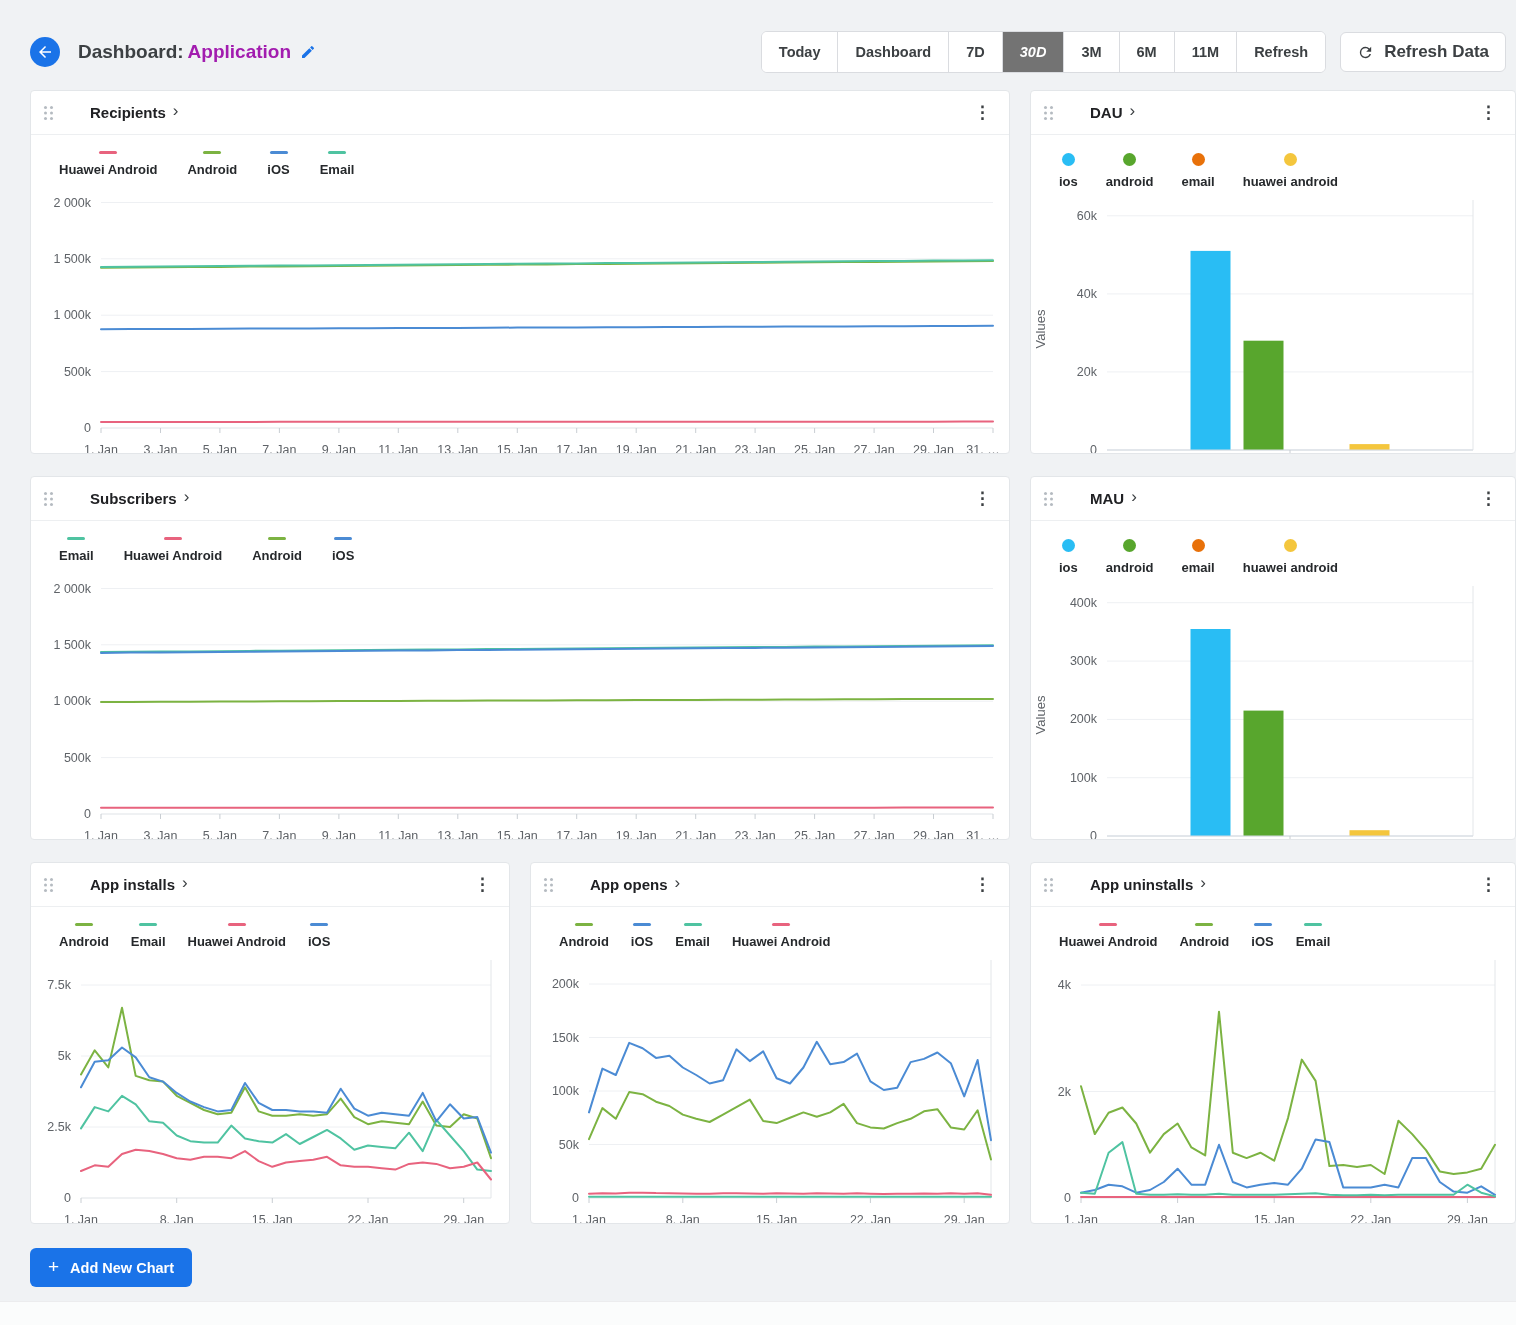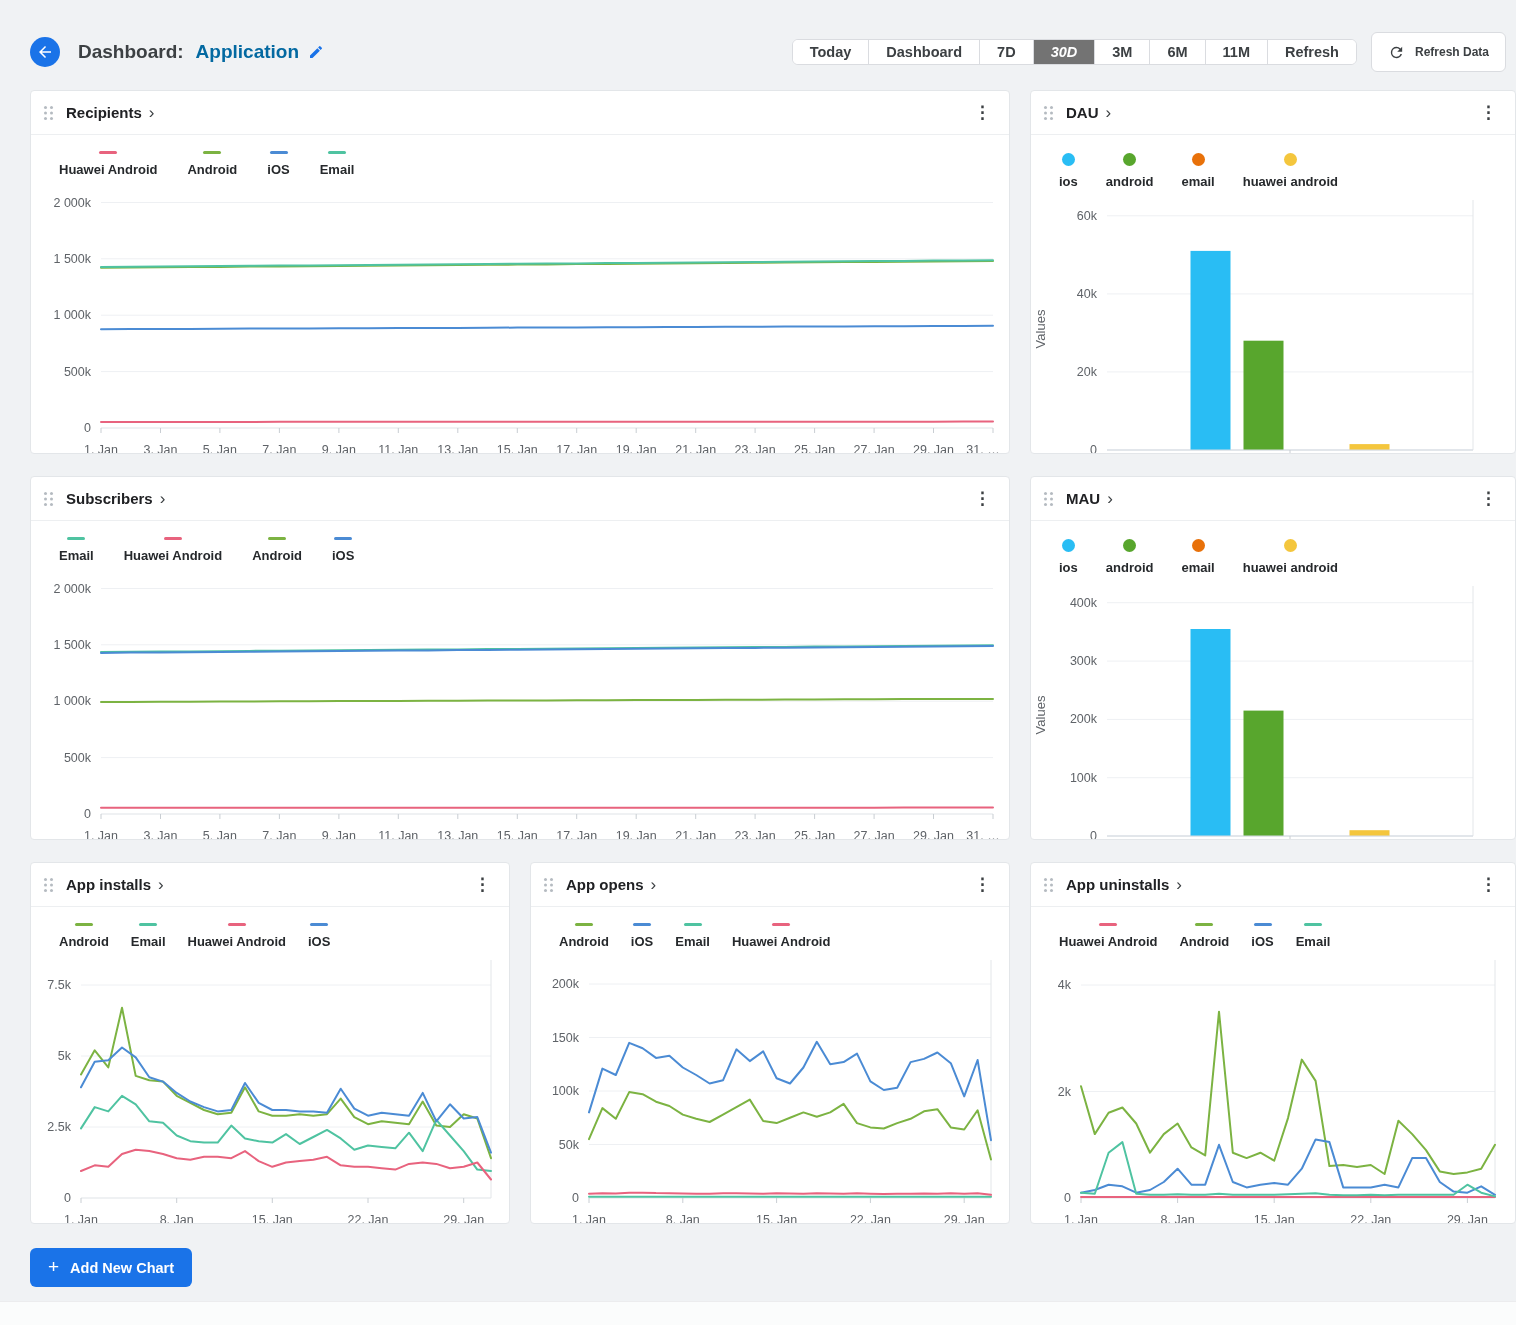--- a/index.html
+++ b/index.html
@@ -12,42 +12,42 @@
     position:relative;
     overflow:hidden;
   }
   .page { padding:30px 0 0 30px; }
 
   
   .topbar { display:flex; align-items:center; height:44px; margin-bottom:16px; padding-right:10px; }
   .back-btn { width:30px; height:30px; border-radius:50%; background:#1a73e8; border:none;
               display:flex; align-items:center; justify-content:center; cursor:pointer; flex:0 0 auto; }
   .dash-title { display:flex; align-items:center; font-size:19px; font-weight:700; color:#3c4043; margin-left:18px; }
-  .dash-name { color:#0369a1; margin-left:12px; cursor:pointer; }
+  .dash-name { color:#a21caf; margin-left:4px; cursor:pointer; }
   .edit-btn { background:none; border:none; margin-left:9px; padding:0; cursor:pointer; display:flex; align-items:center; }
   .spacer { flex:1; }
-  .range-group { display:flex; background:#fff; border:1px solid #dadce0; border-radius:6px; overflow:hidden; height:26px; }
+  .range-group { display:flex; background:#fff; border:1px solid #dadce0; border-radius:6px; overflow:hidden; height:42px; }
   .range-btn { padding:0 17px; background:#fff; border:none; border-right:1px solid #dadce0;
                font-family:inherit; font-size:14.5px; font-weight:600; color:#3c4043; cursor:pointer;
                display:flex; align-items:center; white-space:nowrap; }
   .range-btn:last-child { border-right:none; }
   .range-btn.active { background:#737373; color:#fff;font-style:italic; }
   .refresh-btn { margin-left:14px; height:40px; background:#fff; border:1px solid #dadce0; border-radius:6px;
                  display:flex; align-items:center; gap:10px; padding:0 16px; font-family:inherit;
-                 font-size:12px; font-weight:600; color:#3c4043; cursor:pointer; }
+                 font-size:17px; font-weight:600; color:#3c4043; cursor:pointer; }
 
   
   .grid1 { display:grid; grid-template-columns:980px 486px; grid-auto-rows:364px; gap:22px 20px; }
   .grid2 { display:grid; grid-template-columns:480px 480px 486px; grid-auto-rows:362px; gap:20px; margin-top:22px; }
 
   
   .card { background:#fff; border:1px solid #e3e6e9; border-radius:4px; overflow:hidden; }
   .card-head { height:44px; display:flex; align-items:center; padding:0 14px 0 12px; border-bottom:1px solid #edeff1; }
   .handle { display:flex; margin-right:12px; cursor:grab; }
-  .card-title { display:flex; align-items:flex-end; gap:7px; font-size:15px; font-weight:700; color:#202124; cursor:pointer; }
+  .card-title { display:flex; align-items:flex-start; gap:7px; font-size:15px; font-weight:700; color:#202124; cursor:pointer;margin-left:24px; }
   .chev { font-size:17px; font-weight:400; color:#3c4043; line-height:1; margin-top:-2px; }
   .kebab { margin-left:auto; background:none; border:none; font-size:17px; font-weight:700;
            color:#3c4043; cursor:pointer; line-height:1; padding:2px 4px; }
 
   .legend { display:flex; align-items:center; gap:30px; padding:16px 0 5px 28px; flex-wrap:nowrap; }
   .legend-bar { padding-top:18px; gap:28px; }
   .legend-item { display:flex; align-items:center; gap:8px; font-size:13px; font-weight:600; color:#26292c; cursor:pointer; white-space:nowrap;flex-direction:column; }
   .sw-line { width:18px; height:3px; border-radius:2px; display:inline-block; }
   .sw-dot  { width:13px; height:13px; border-radius:50%; display:inline-block; }
 

